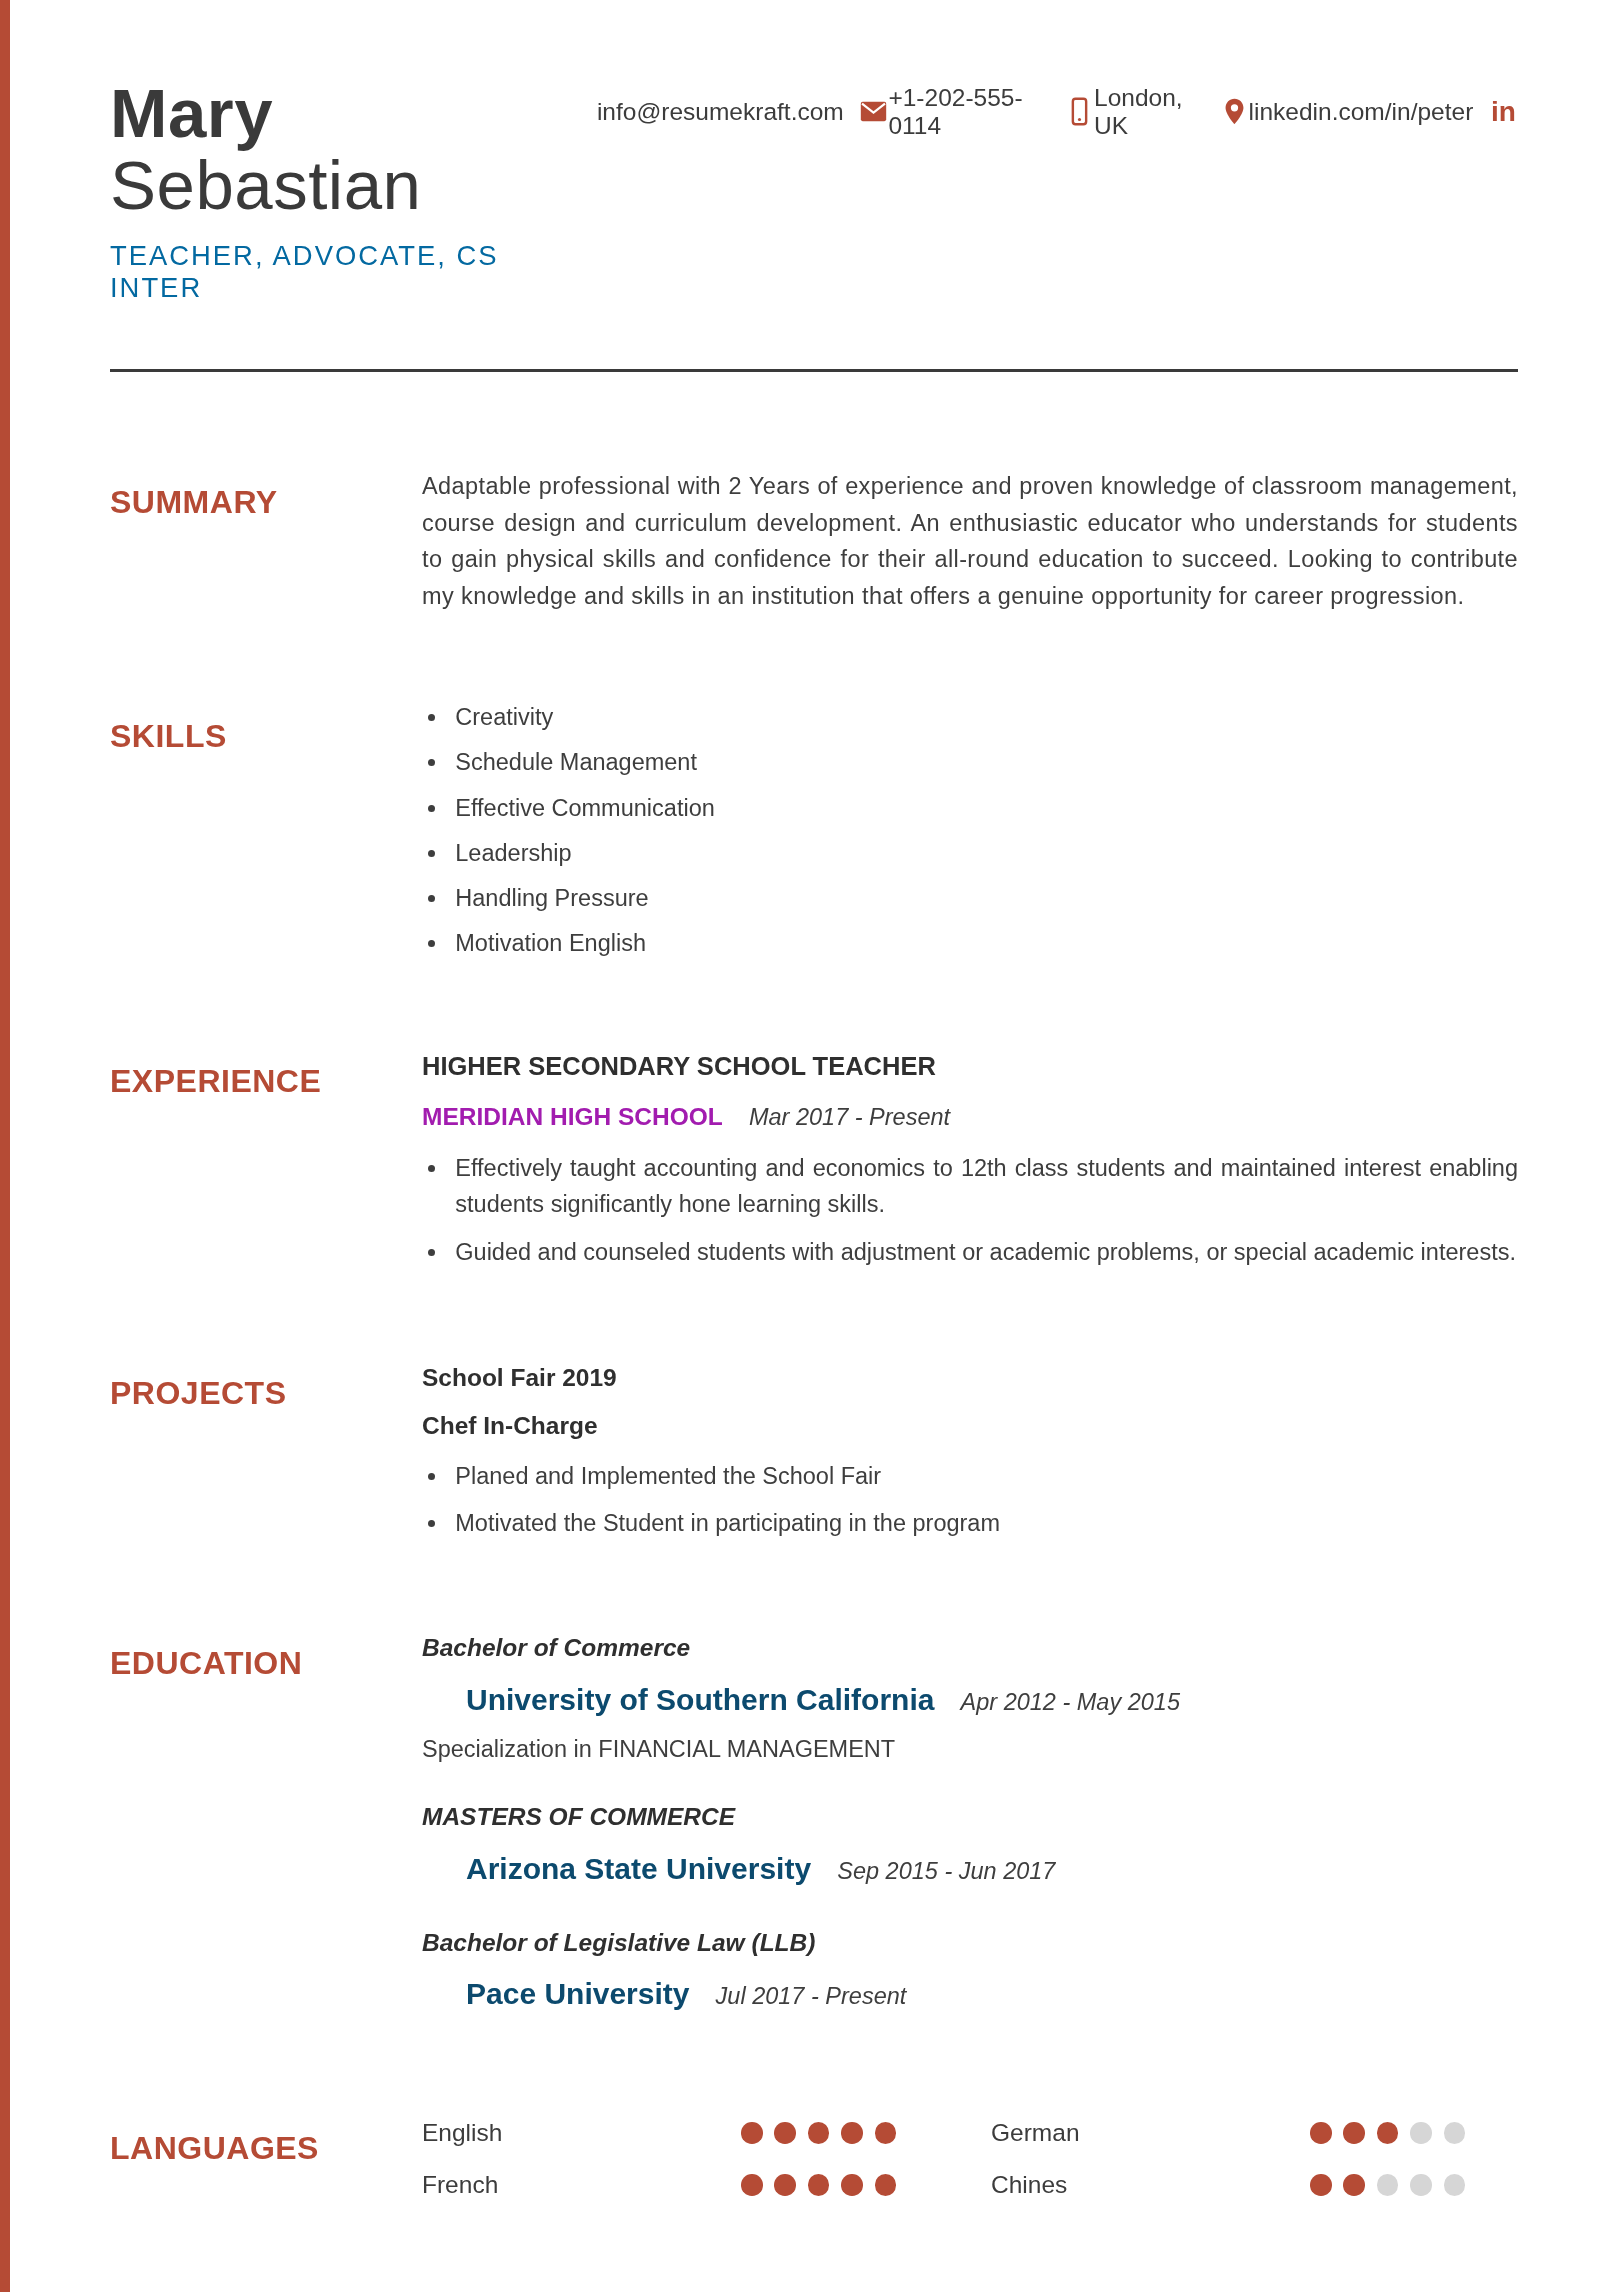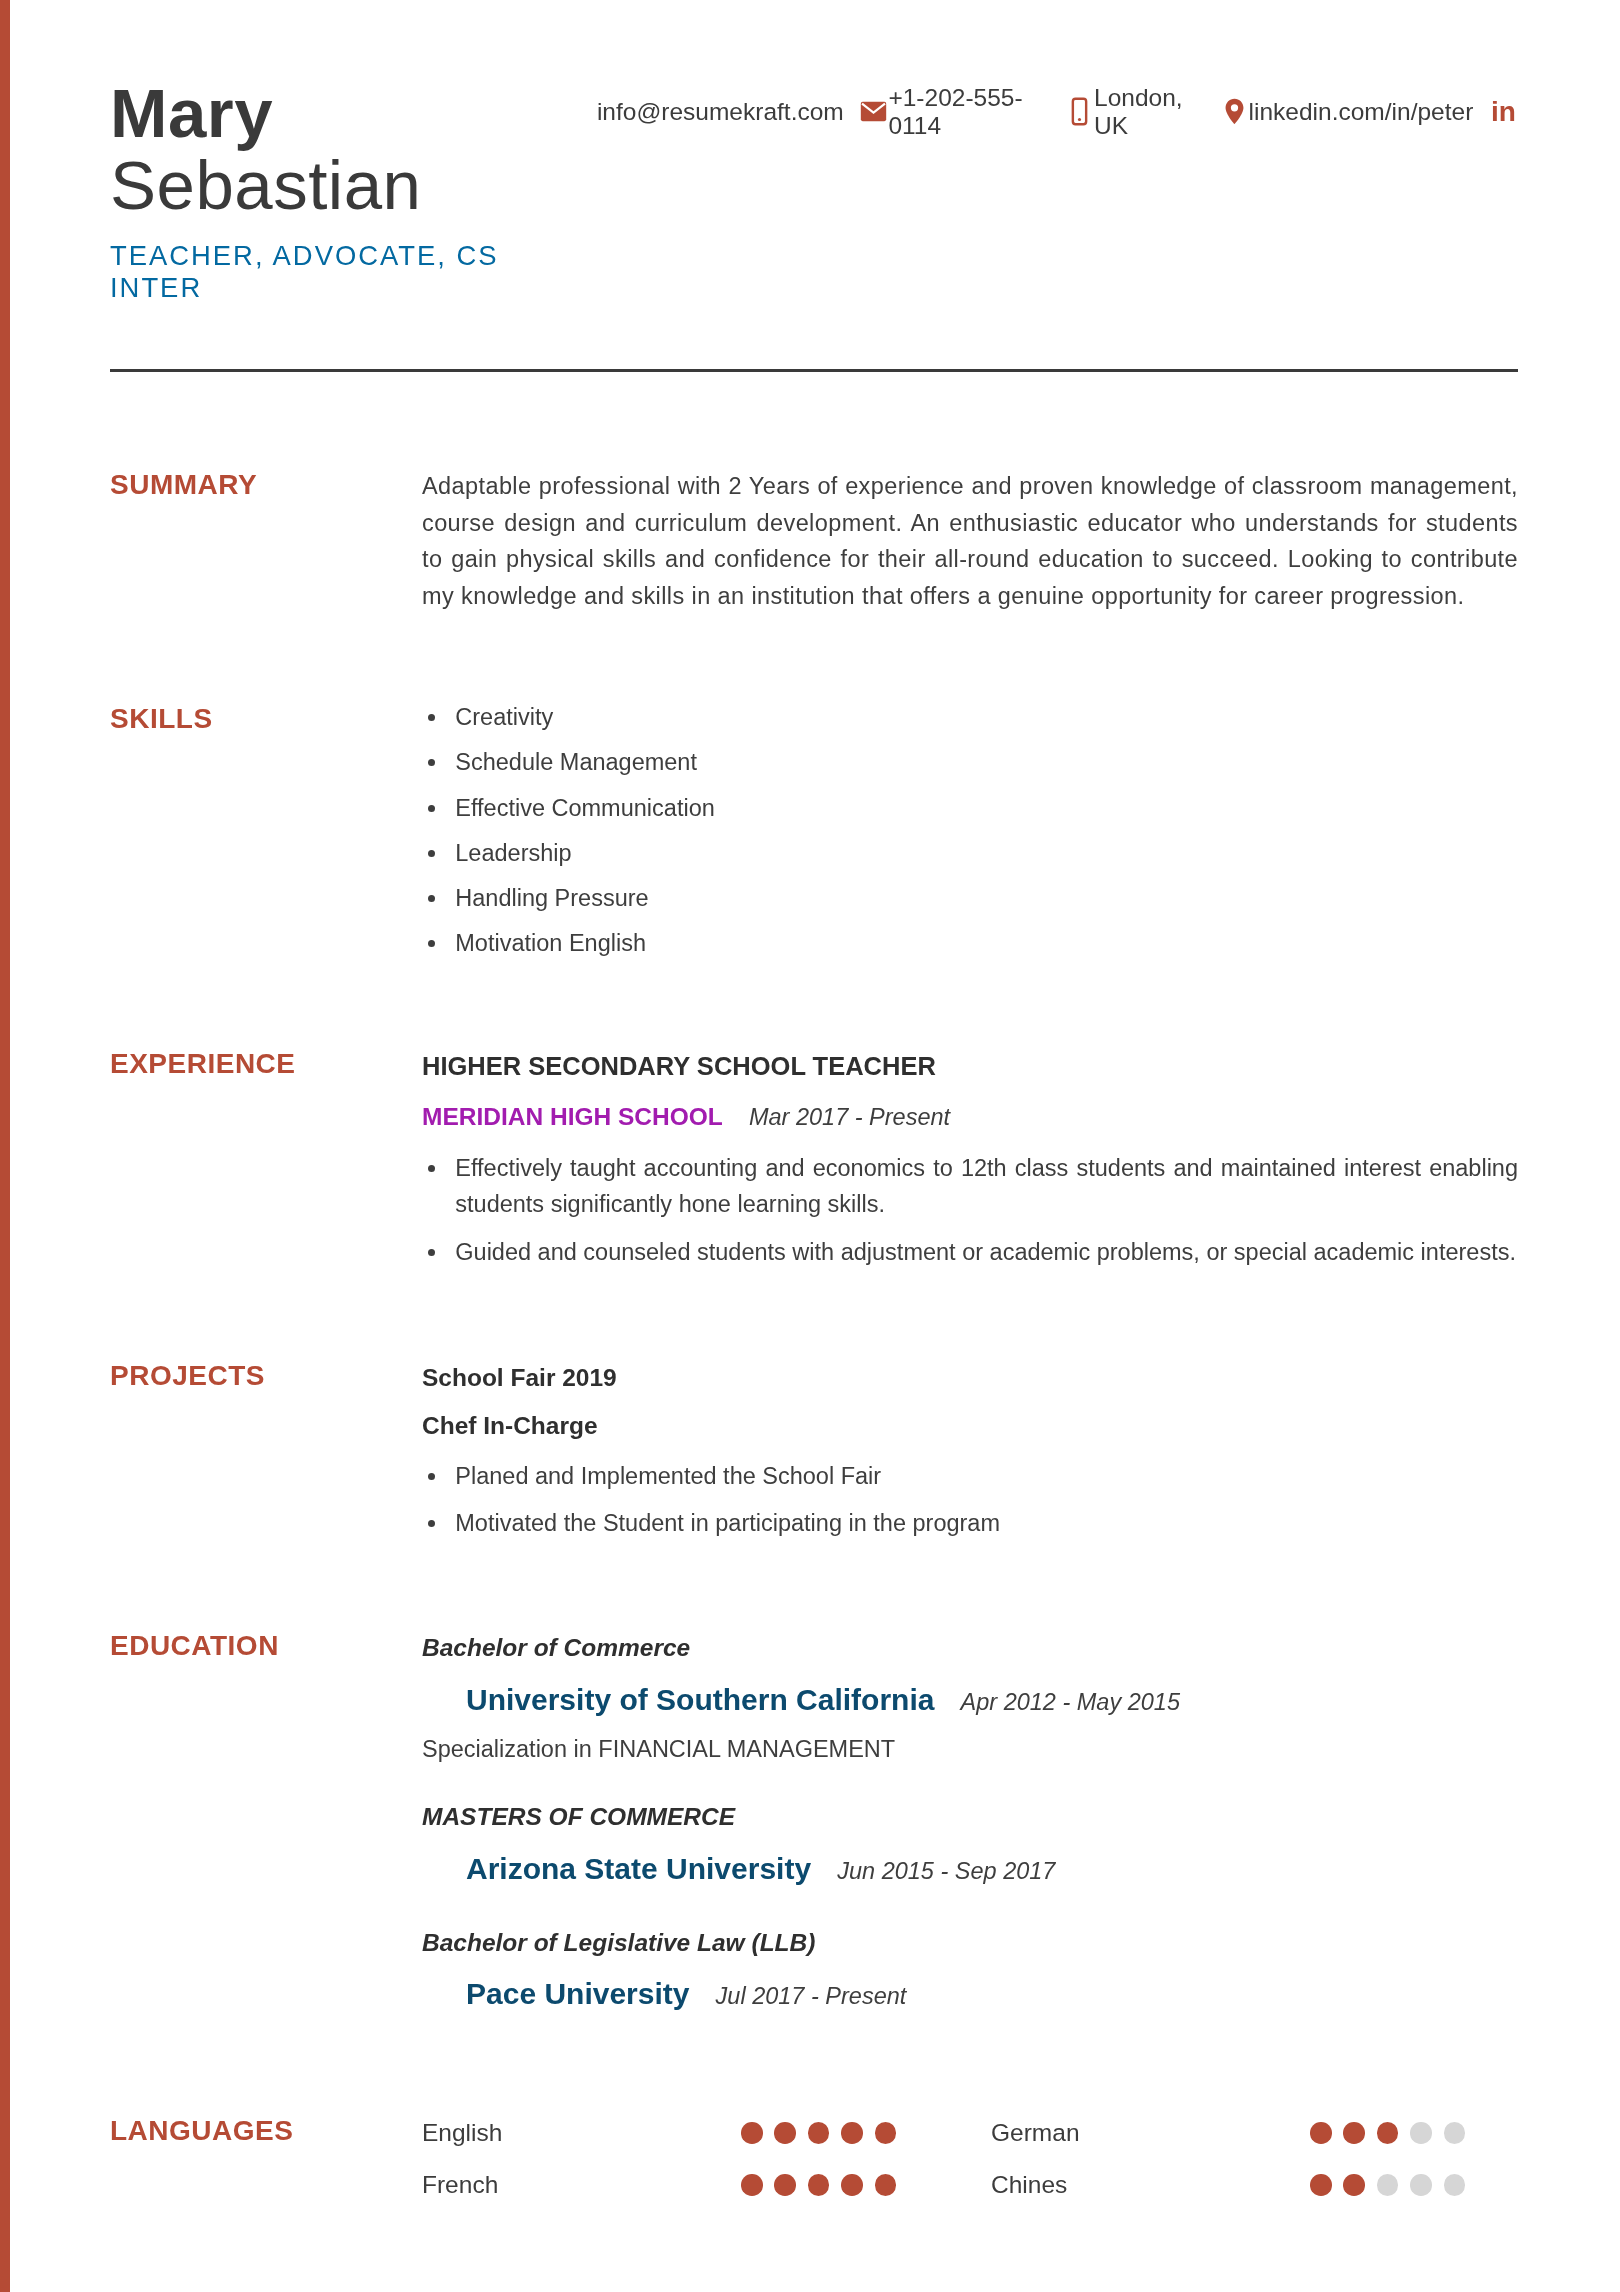--- a/index.html
+++ b/index.html
@@ -43,24 +43,25 @@
 
   .divider { border-top: 3.9px solid #3a3a3a; margin-top: 65px; }
 
   
   .sections { margin-top: 96px; }
   .section { display: flex; margin-bottom: 88px; }
   .section-heading {
     width: 312px;
     flex: 0 0 312px;
     color: var(--accent);
-    font-size: 28px;
+    font-size: 32px;
     font-weight: 700;
     letter-spacing: 0.5px;
     padding-top: 1px;
+    margin-top: 15px;
   }
   .section-content { flex: 1 1 auto; font-size: 23.5px; line-height: 1.55; }
 
   .summary-text { text-align: justify; letter-spacing: 0.4px; }
 
   .bullet-list { list-style: disc; padding-left: 27.4px; }
   .bullet-list li { padding-left: 5.9px; }
   .skills-list li { margin-bottom: 14.7px; line-height: 1.3; }
   .skills-list li:last-child { margin-bottom: 0; }
 
@@ -208,21 +209,21 @@
             <span class="edu-school">University of Southern California</span>
             <span class="dates">Apr 2012 - May 2015</span>
           </div>
           <div class="edu-note">Specialization in FINANCIAL MANAGEMENT</div>
         </div>
 
         <div class="edu-item">
           <div class="edu-degree">MASTERS OF COMMERCE</div>
           <div class="edu-school-line">
             <span class="edu-school">Arizona State University</span>
-            <span class="dates">Jun 2015 - Sep 2017</span>
+            <span class="dates">Sep 2015 - Jun 2017</span>
           </div>
         </div>
 
         <div class="edu-item">
           <div class="edu-degree">Bachelor of Legislative Law (LLB)</div>
           <div class="edu-school-line">
             <span class="edu-school">Pace University</span>
             <span class="dates">Jul 2017 - Present</span>
           </div>
         </div>

